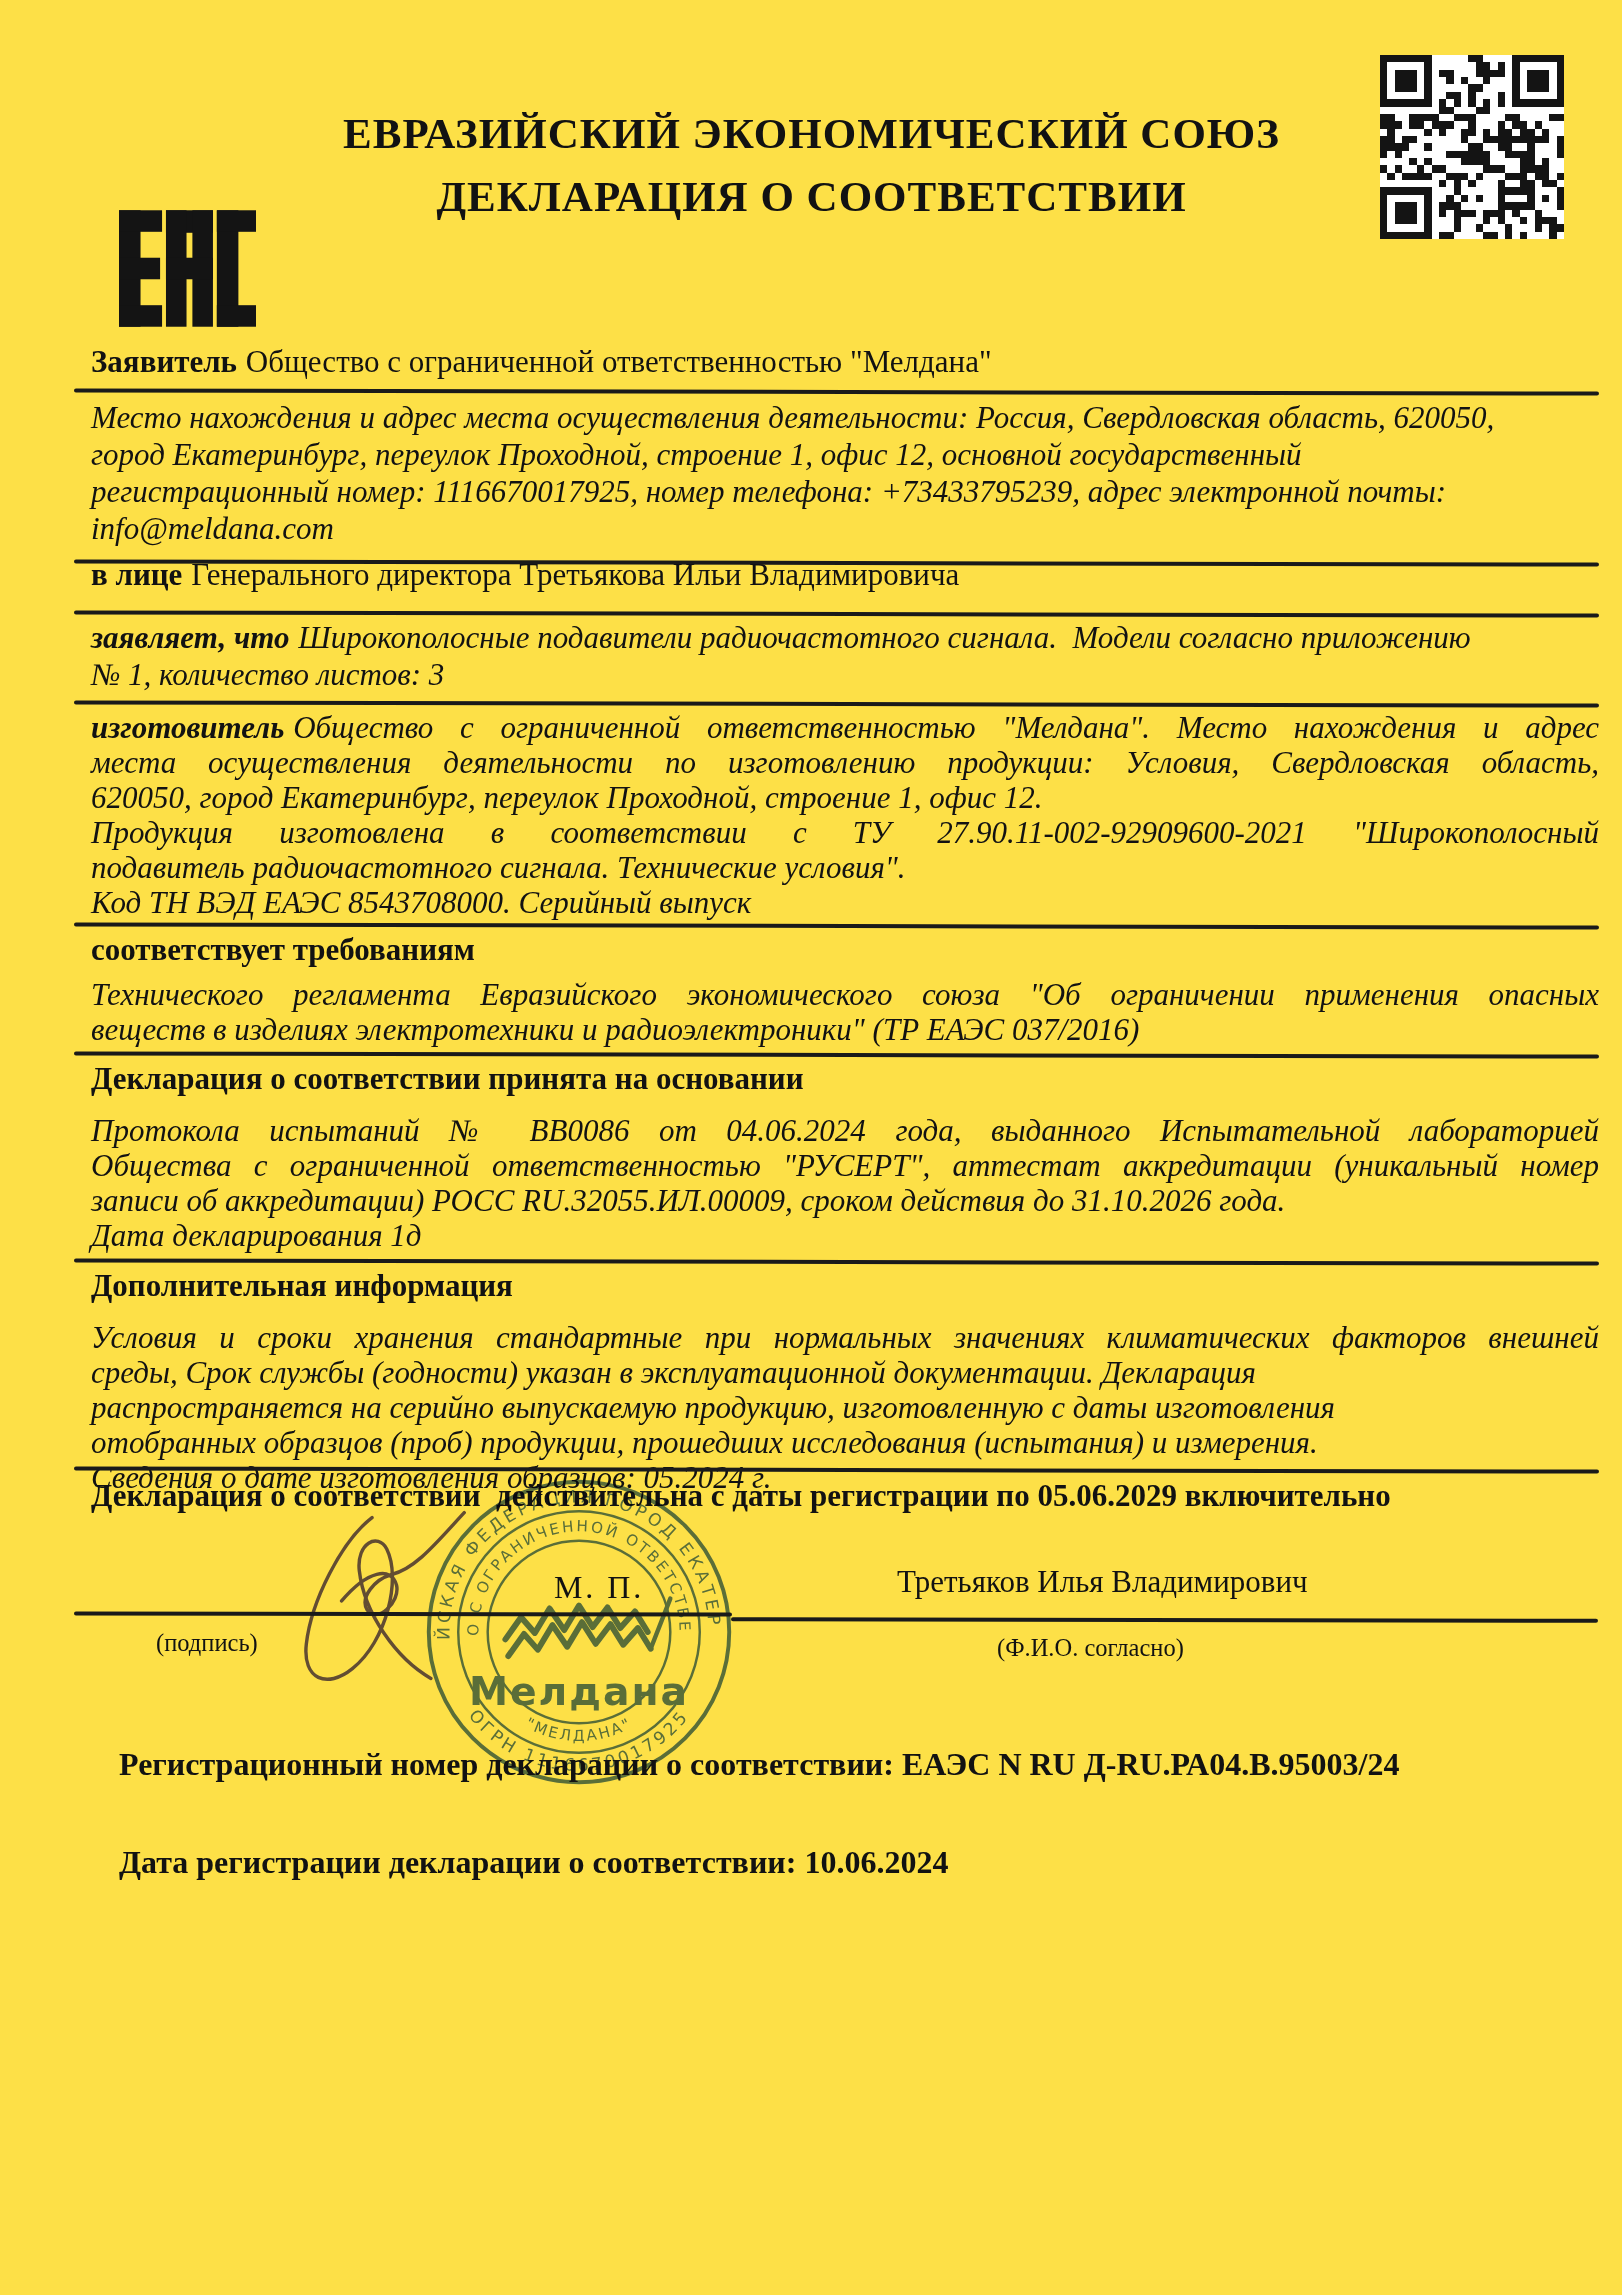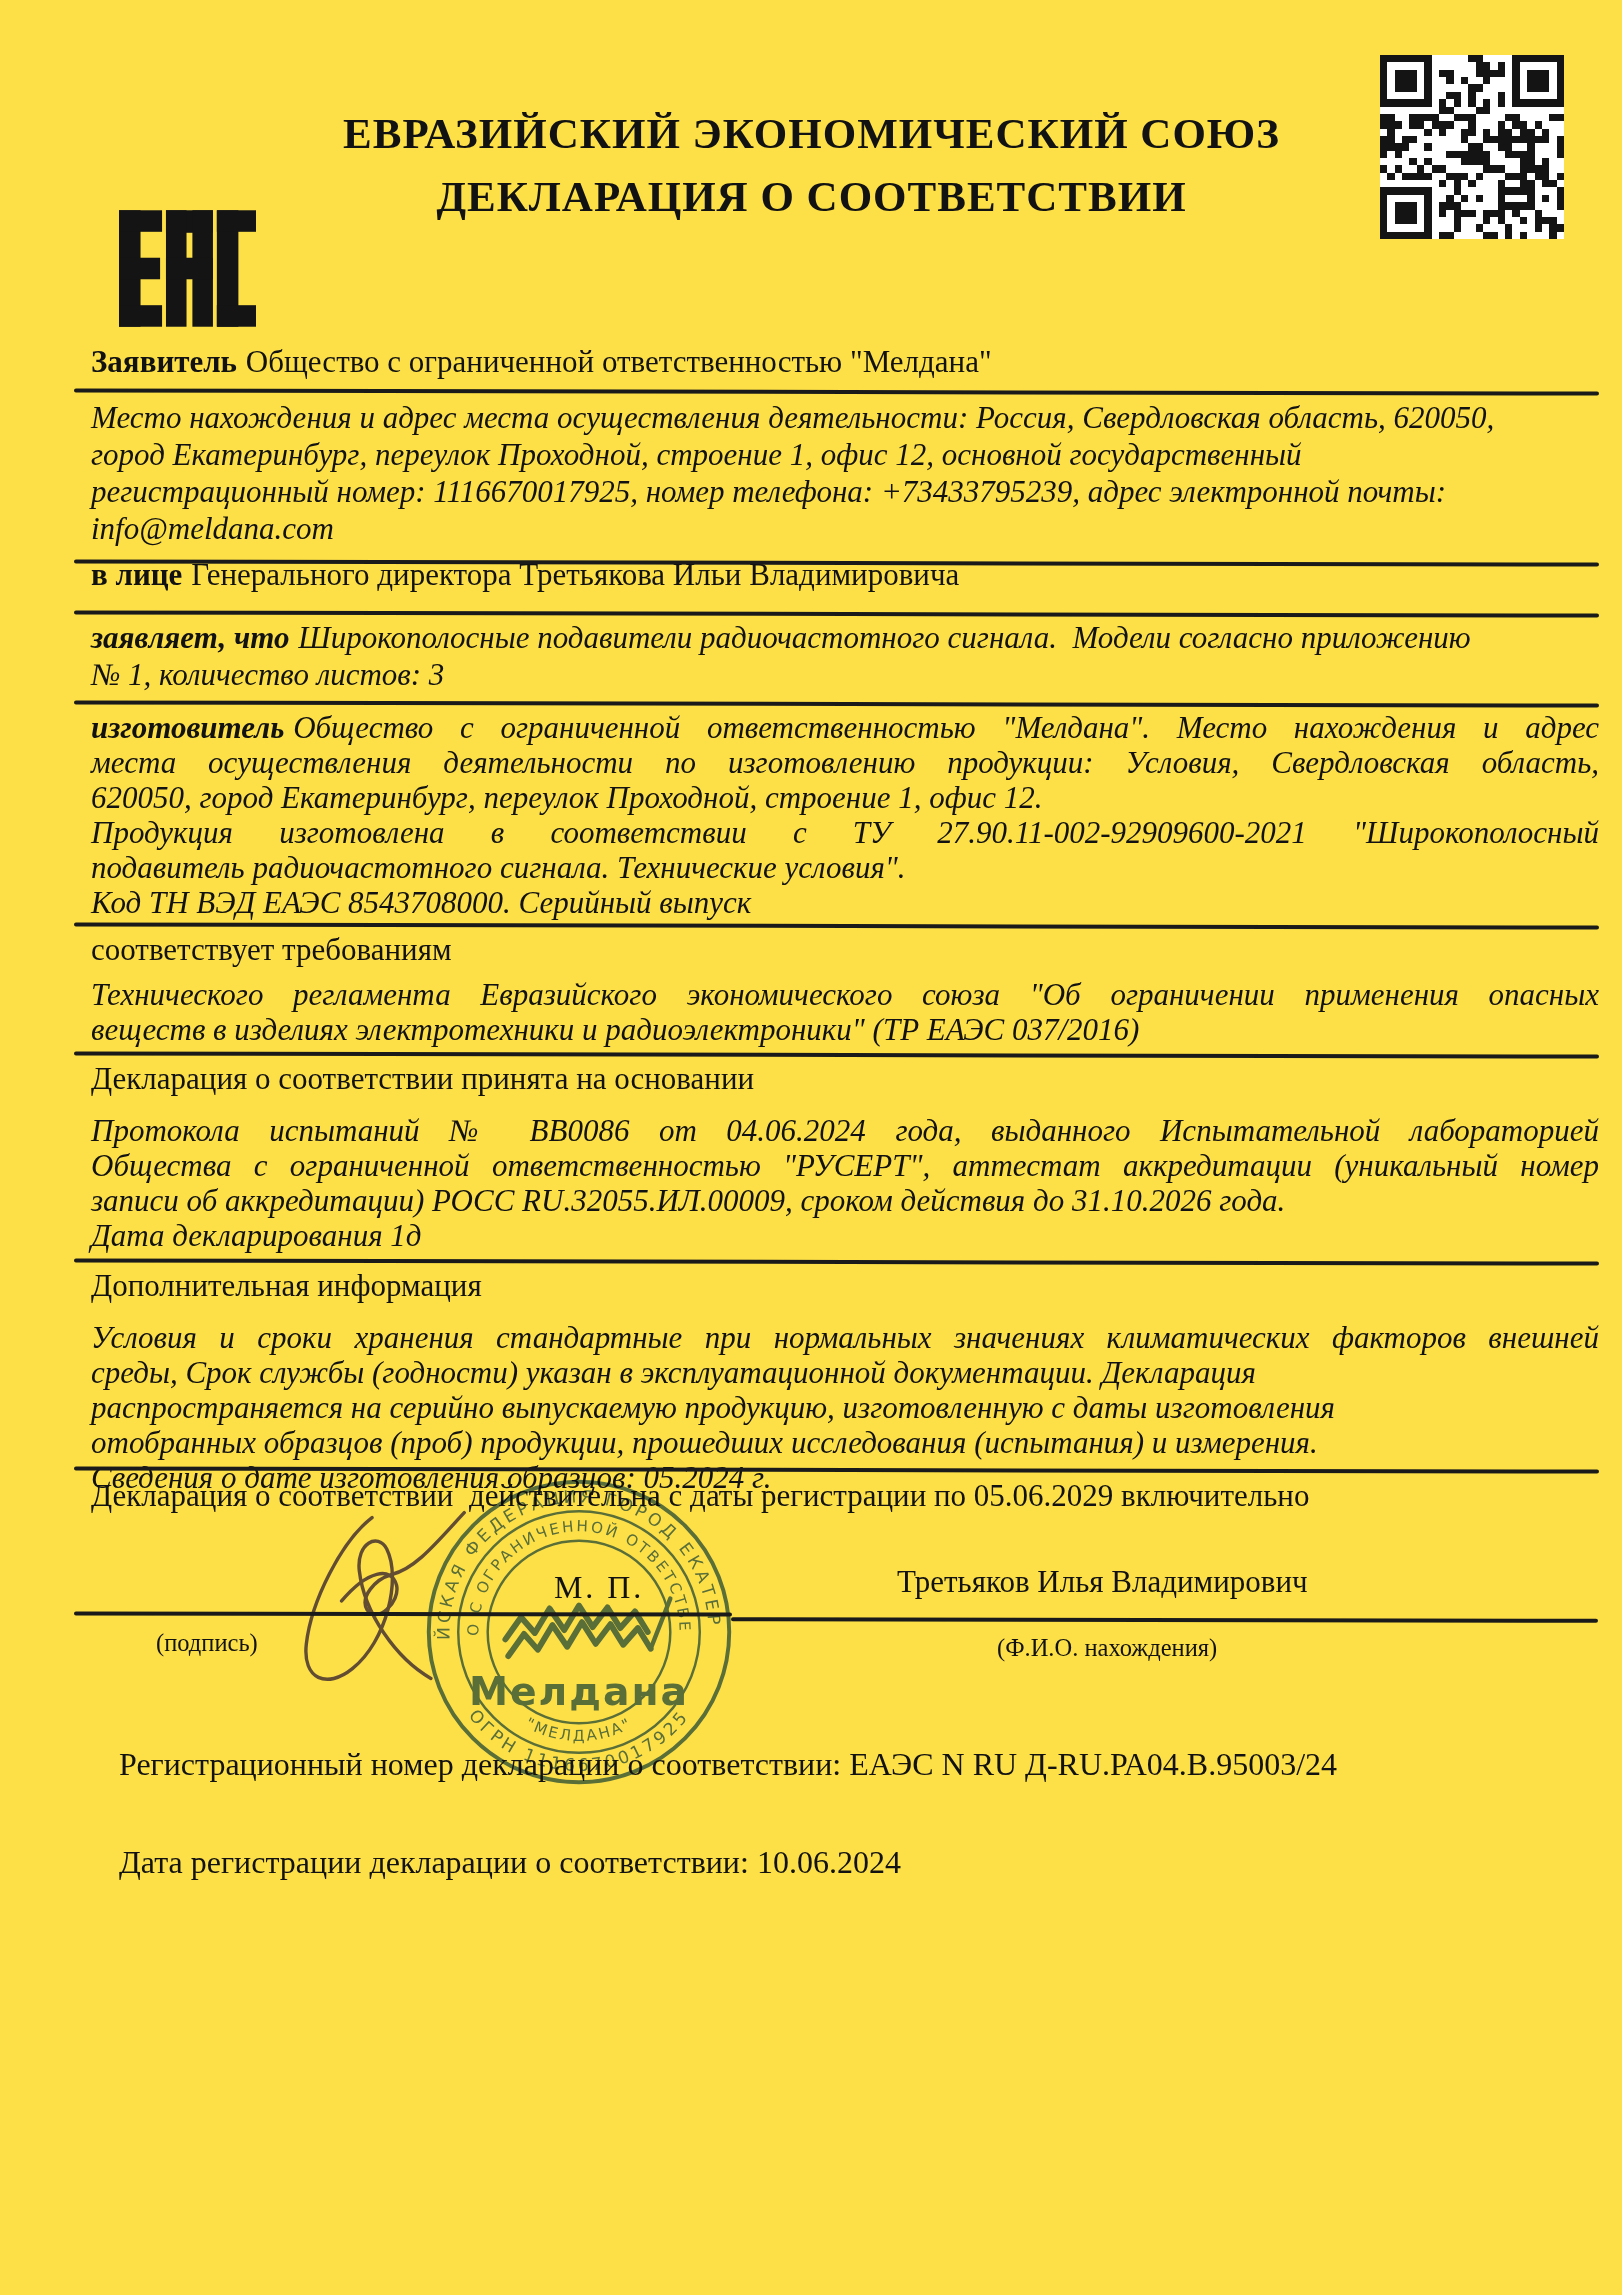--- a/index.html
+++ b/index.html
@@ -11,21 +11,21 @@
   .title{
     position:absolute;left:0;width:100%;text-align:center;
     font-weight:bold;font-size:43px;letter-spacing:1px;white-space:nowrap;
   }
   .sec{position:absolute;left:91px;width:1508px;font-size:31px;line-height:37px;}
   .sec.tight{line-height:35px;}
   .line{display:block;font-style:italic;}
   .j{text-align:justify;text-align-last:justify;}
   .pre{white-space:pre-wrap;}
   .lead{font-weight:bold;margin-right:8.8px;}
-  .bold{font-weight:normal;}
+  .bold{font-weight:bold;}
   .big{font-size:32px;margin-left:28px;}
   .rule{
     position:absolute;left:74px;width:1525px;height:3.9px;background:#1a1a1a;
     transform:rotate(.12deg);border-radius:2px;
   }
   .sigline{position:absolute;height:3.9px;background:#1a1a1a;border-radius:2px;}
   .cap{position:absolute;font-size:24.5px;}
   .mp{position:absolute;font-size:32px;letter-spacing:2.9px;}
   .fio{position:absolute;font-size:31px;}
   .stamp-svg{position:absolute;mix-blend-mode:multiply;opacity:.93;}
@@ -369,19 +369,19 @@
     </g>
   </svg>
 
   <div class="mp" style="left:554px;top:1569px">М. П.</div>
 
   <div class="fio" style="left:897px;top:1564px">Третьяков Илья Владимирович</div>
 
   <div class="sigline" style="left:74px;top:1612px;width:658px;transform:rotate(.1deg)"></div>
   <div class="sigline" style="left:731px;top:1618px;width:867px;transform:rotate(.1deg)"></div>
   <div class="cap" style="left:156px;top:1629px">(подпись)</div>
-  <div class="cap" style="left:997px;top:1634px">(Ф.И.О. нахождения)</div>
+  <div class="cap" style="left:997px;top:1634px">(Ф.И.О. согласно)</div>
 
   <div class="sec bold big" style="top:1746px">Регистрационный номер декларации о соответствии: ЕАЭС N RU Д-RU.РА04.В.95003/24</div>
   <div class="sec bold big" style="top:1844px">Дата регистрации декларации о соответствии: 10.06.2024</div>
 
 </div>
 
 
 </body></html>

